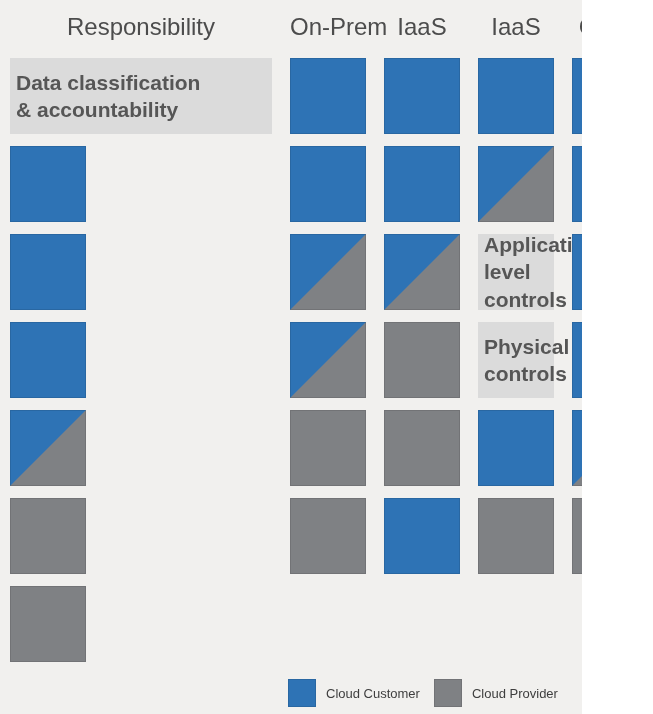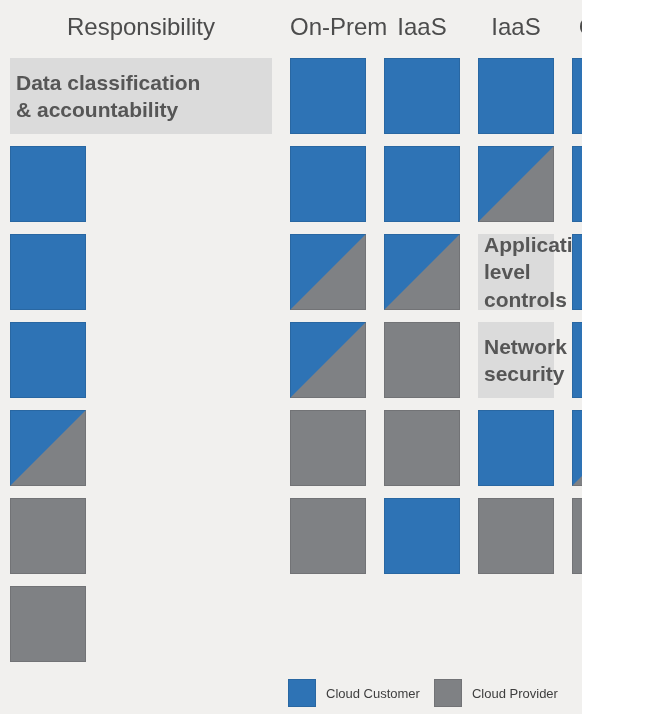--- a/index.html
+++ b/index.html
@@ -109,21 +109,21 @@
     <div class="cell" data-fill="split"></div>
     <div class="cell" data-fill="split"></div>
 
     <div class="row-label">Application
 level controls</div>
     <div class="cell" data-fill="customer"></div>
     <div class="cell" data-fill="customer"></div>
     <div class="cell" data-fill="split"></div>
     <div class="cell" data-fill="provider"></div>
 
-    <div class="row-label">Network security</div>
+    <div class="row-label">Physical controls</div>
     <div class="cell" data-fill="customer"></div>
     <div class="cell" data-fill="split"></div>
     <div class="cell" data-fill="provider"></div>
     <div class="cell" data-fill="provider"></div>
 
     <div class="cell" data-fill="customer"></div>
     <div class="cell" data-fill="split"></div>
     <div class="cell" data-fill="provider"></div>
     <div class="cell" data-fill="provider"></div>
 

